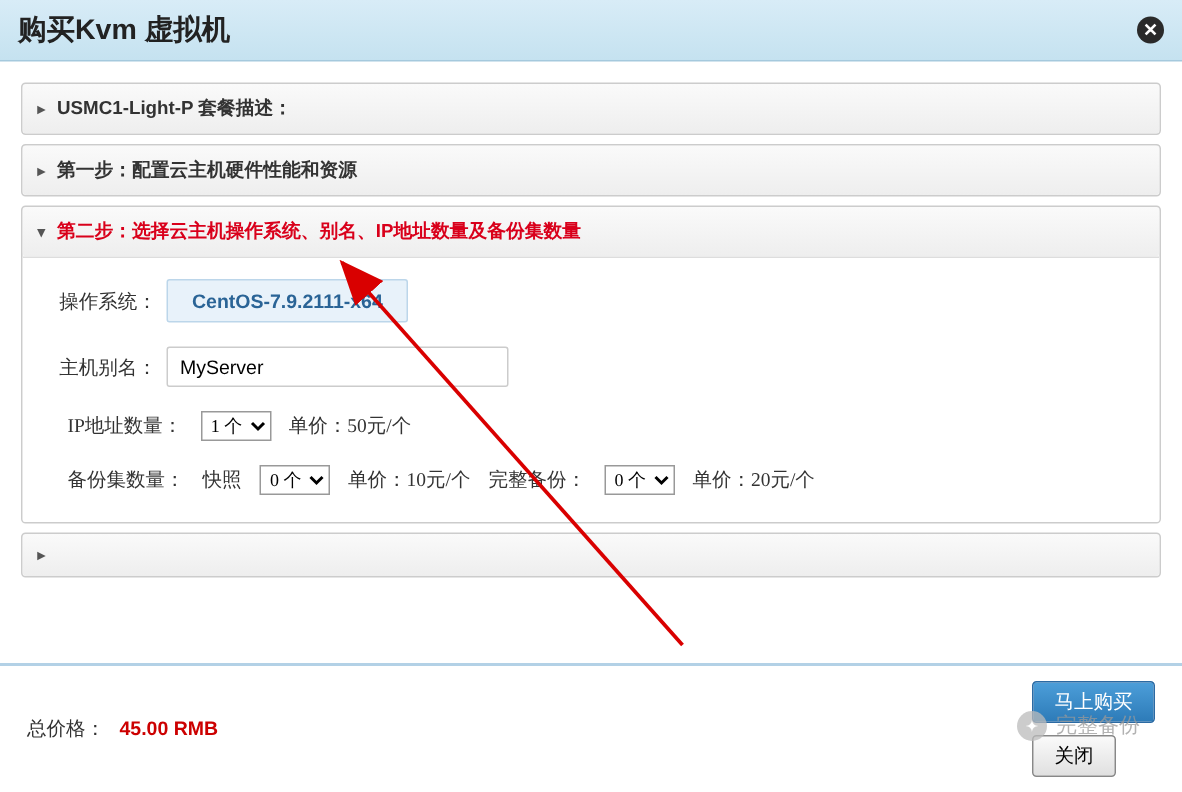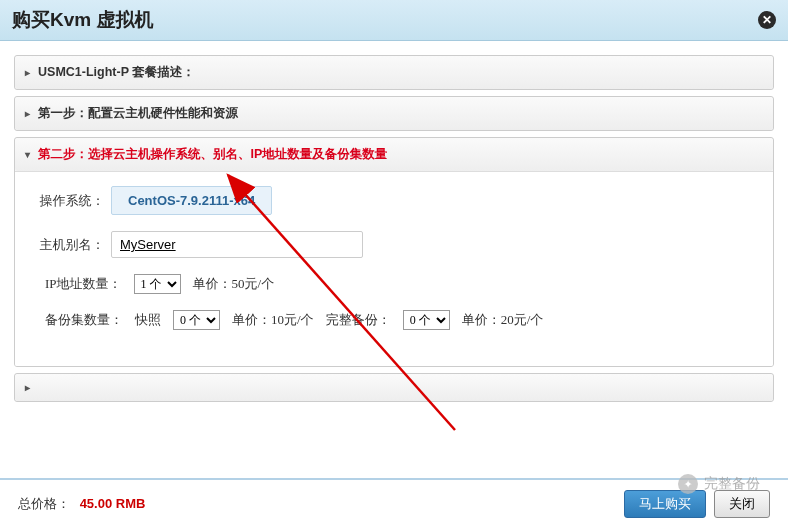--- a/index.html
+++ b/index.html
@@ -89,23 +89,22 @@
       color: #2a6496;
       padding: 6px 16px;
       font-weight: bold;
       font-size: 13px;
       border-radius: 2px;
     }
     .text-input {
       border: 1px solid #ccc;
       padding: 5px 8px;
       font-size: 13px;
-      width: 252px;
+      width: 228px;
       border-radius: 2px;
-      text-decoration: underline;
     }
     .indent-row {
       display: flex;
       align-items: center;
       margin-bottom: 16px;
       margin-left: 12px;
       font-size: 13px;
     }
     .indent-row .seg {
       margin-right: 12px;
@@ -125,21 +124,21 @@
       right: 0;
       border-top: 2px solid #b3d1e6;
       padding: 10px 18px;
       display: flex;
       align-items: center;
       justify-content: space-between;
       background: #fff;
     }
     .total-label { font-size: 13px; }
     .total-price { color: #c00; font-weight: bold; margin-left: 6px; }
-    .footer-right { display: flex; align-items: flex-start; gap: 8px; }
+    .footer-right { display: flex; align-items: flex-start; gap: 8px; flex-direction: column; }
     .btn {
       border: 1px solid #888;
       background: linear-gradient(to bottom, #fafafa, #e0e0e0);
       padding: 4px 14px;
       font-size: 13px;
       border-radius: 3px;
       cursor: pointer;
     }
     .btn-primary {
       border: 1px solid #2b6aa3;
@@ -211,21 +210,21 @@
       </div>
 
       <div class="indent-row">
         <span class="seg">IP地址数量：</span>
         <select class="small seg">
           <option>1 个</option>
         </select>
         <span class="seg">单价：50元/个</span>
       </div>
 
-      <div class="indent-row" style="margin-bottom:22px;">
+      <div class="indent-row" style="margin-bottom:4px;">
         <span class="seg">备份集数量：</span>
         <span class="seg">快照</span>
         <select class="small seg">
           <option>0 个</option>
         </select>
         <span class="seg">单价：10元/个</span>
         <span class="seg">完整备份：</span>
         <select class="small seg">
           <option>0 个</option>
         </select>

